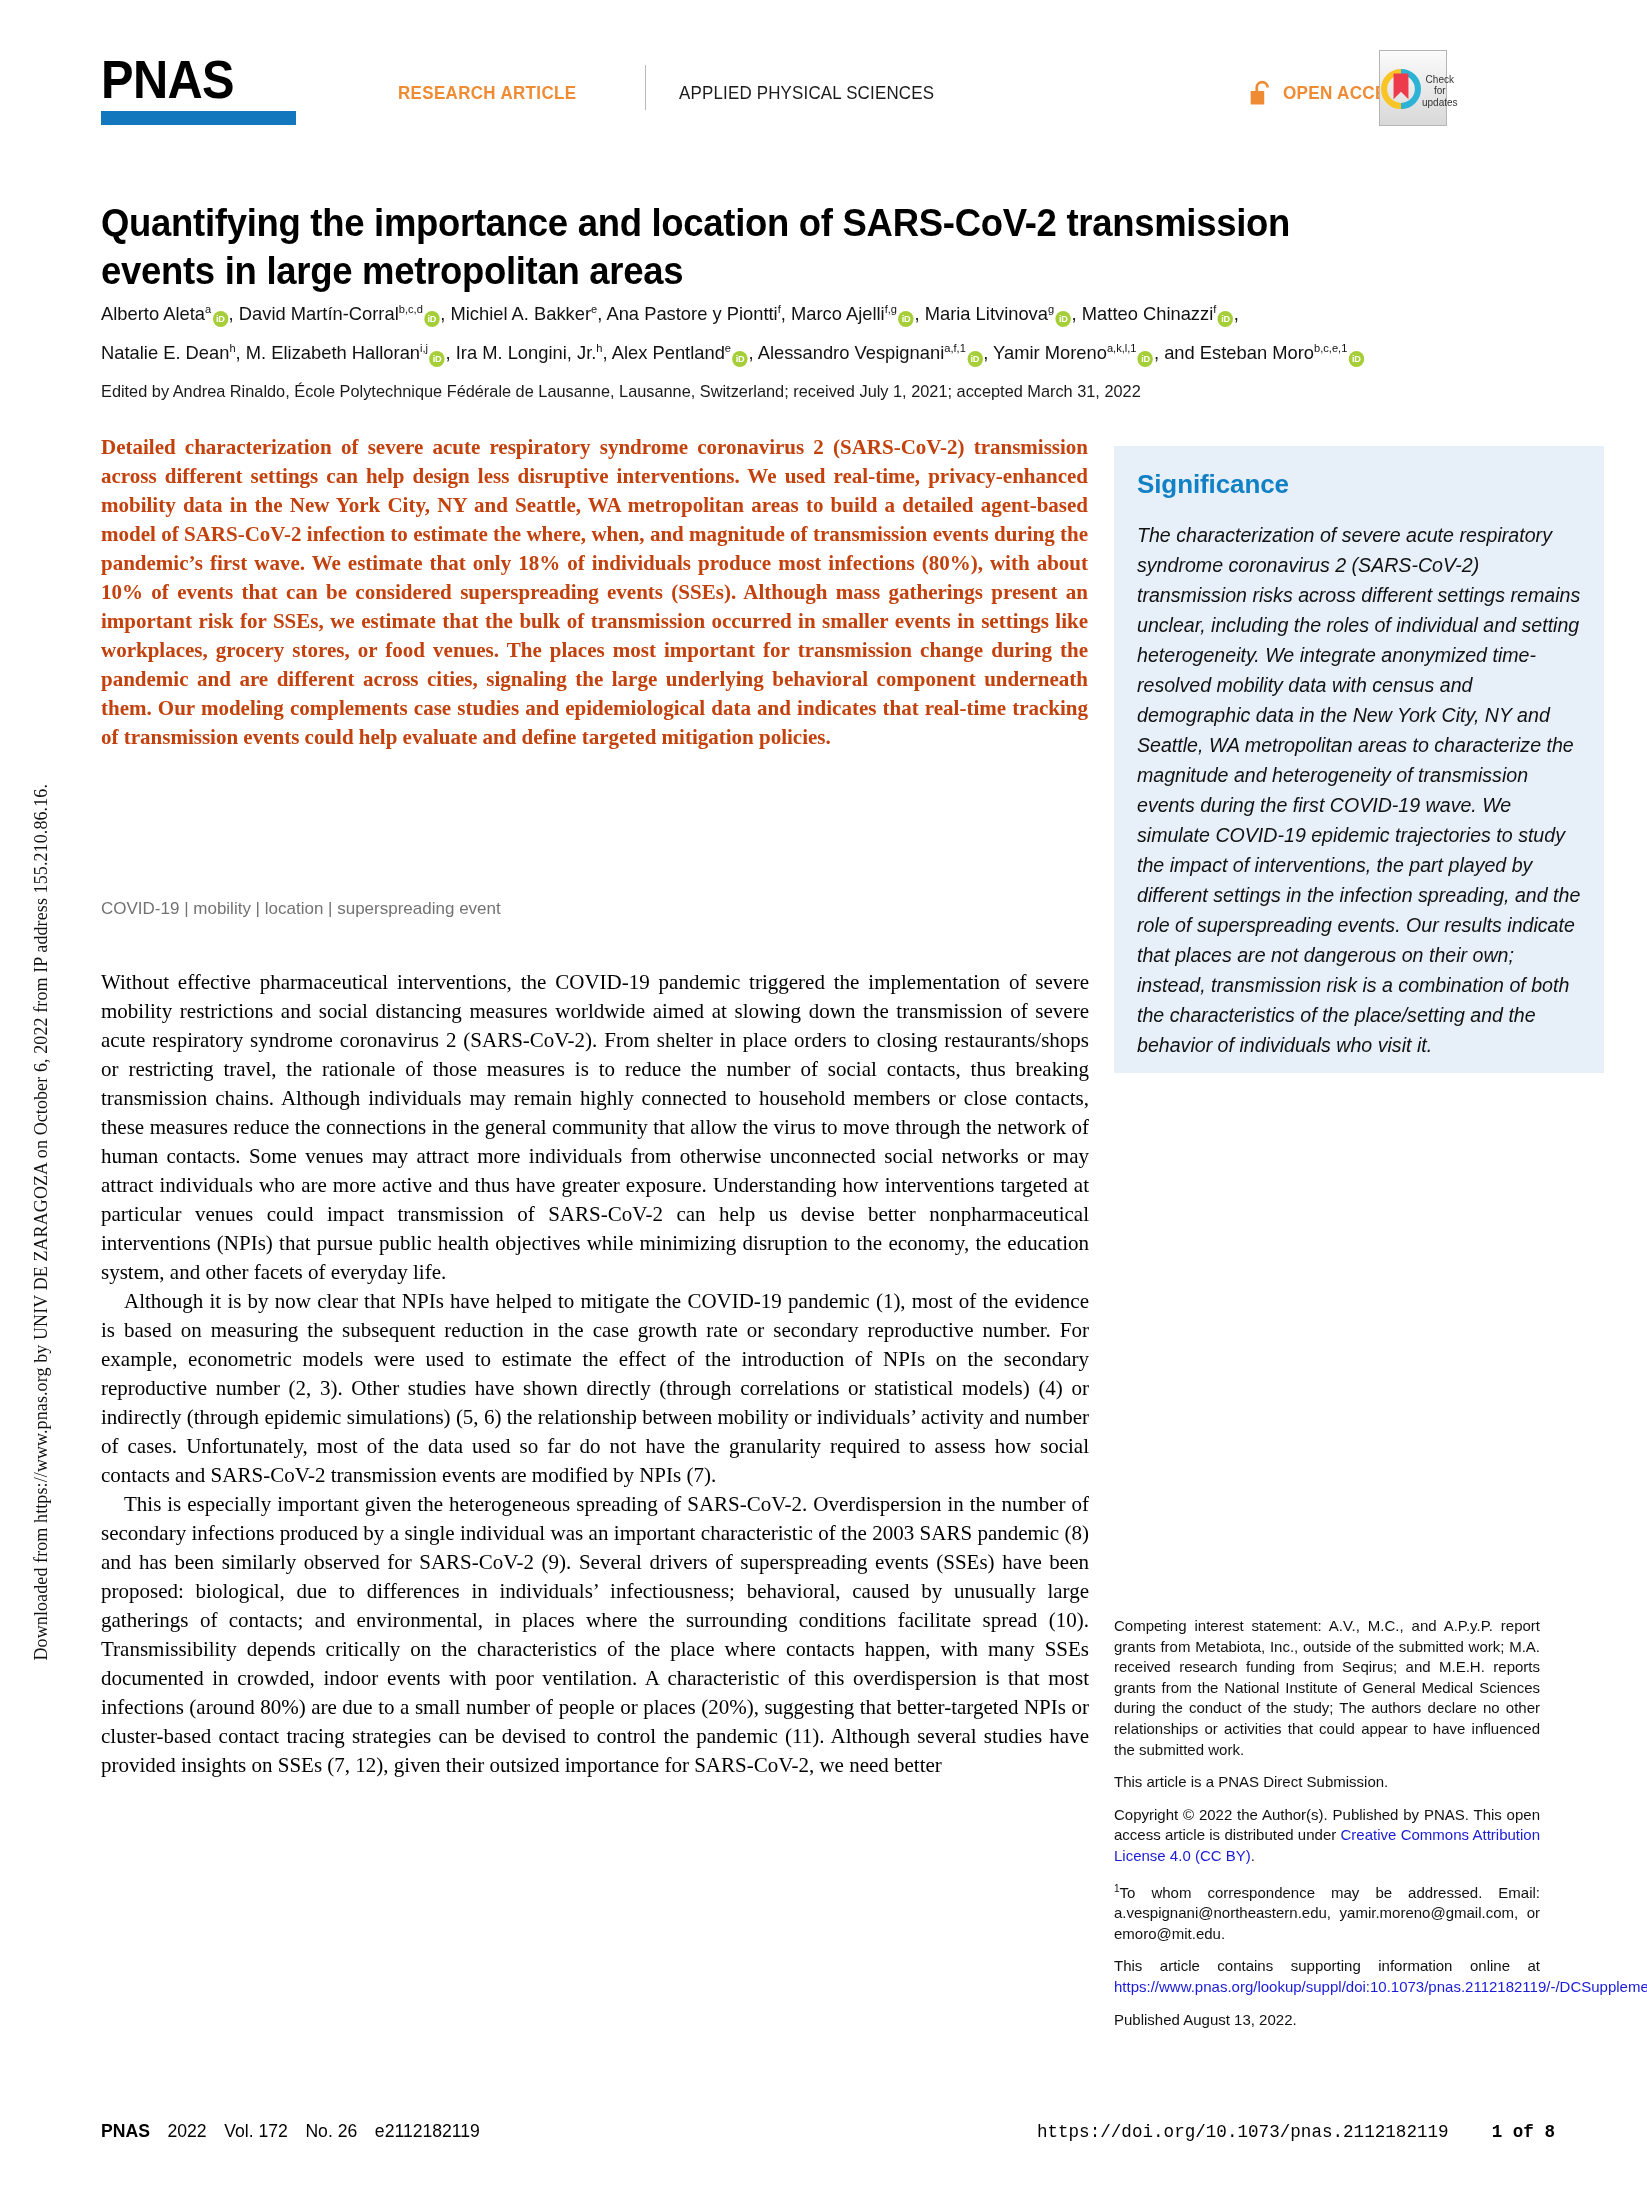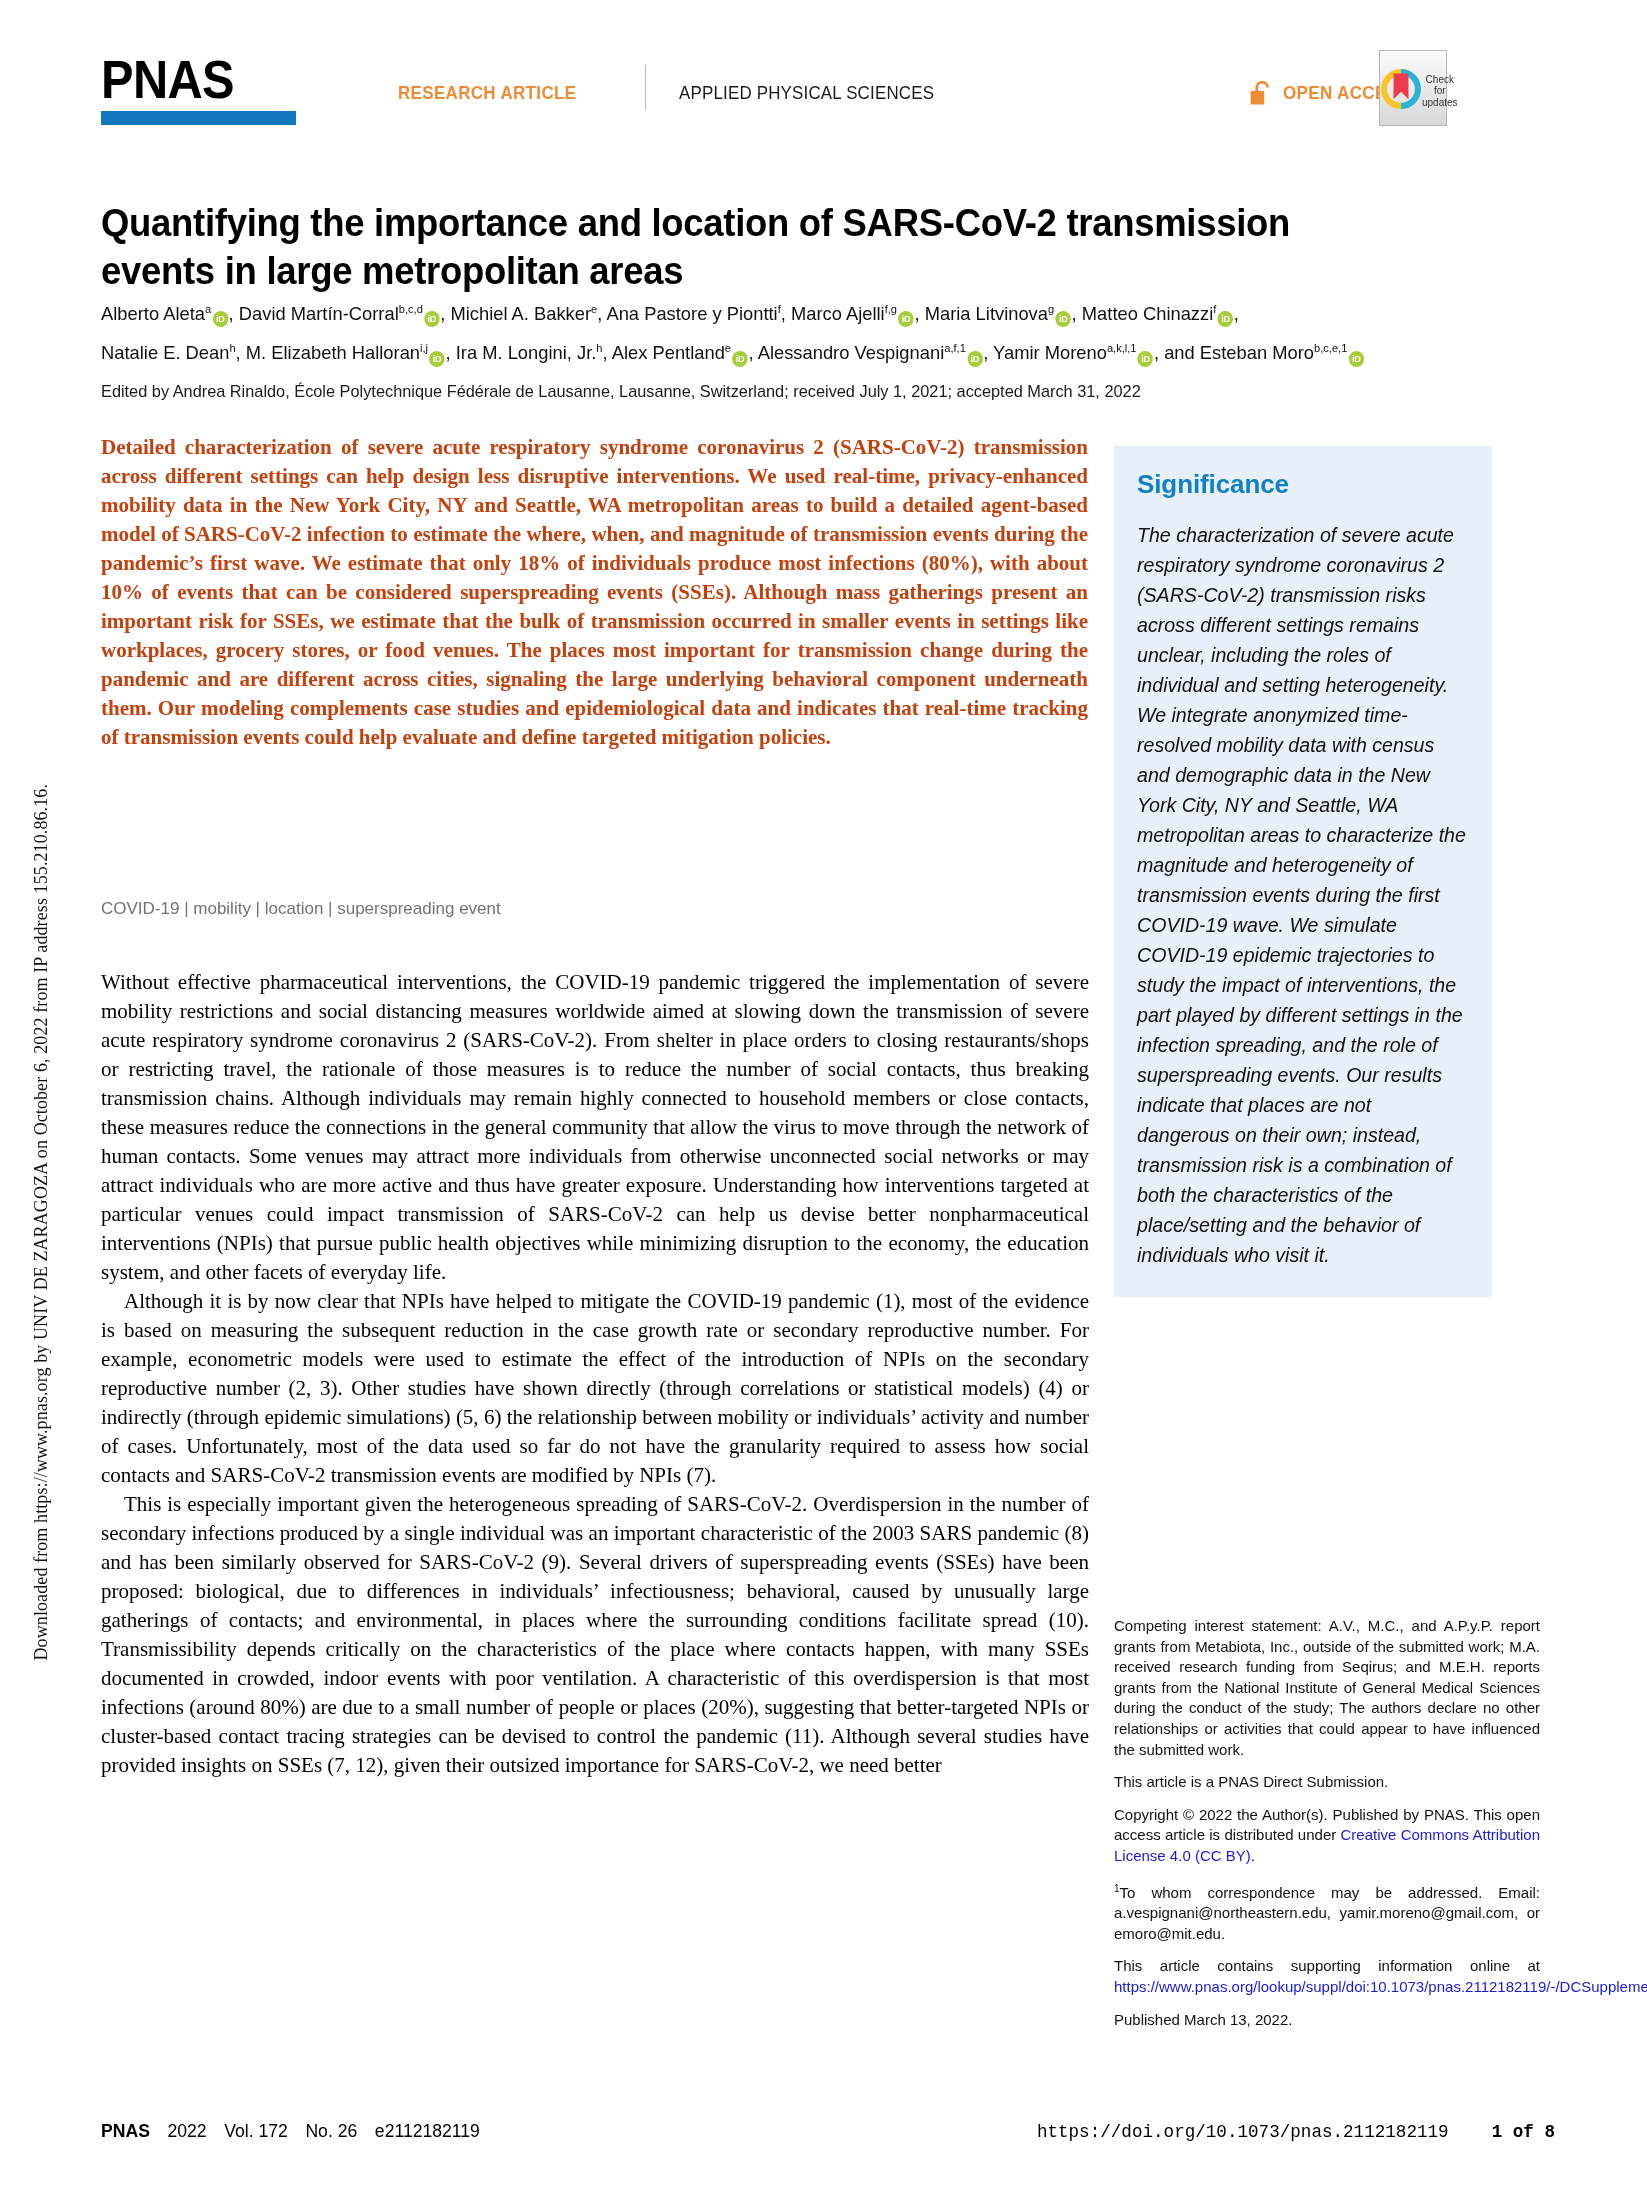--- a/index.html
+++ b/index.html
@@ -208,23 +208,23 @@
     color: #000;
     column-count: 1;
   }
   #body-col p { margin: 0; text-indent: 0; }
   #body-col p + p { text-indent: 23px; }
 
   
   #significance {
     position: absolute;
     left: 1114px; top: 446px;
-    width: 378px;
+    width: 490px;
     background: #e7eff8;
-    padding: 23px 23px 27px 23px;
+    padding: 23px 23px 13px 23px;
     box-sizing: border-box;
   }
   #significance h2 {
     margin: 0 0 20px 0;
     font-size: 26px;
     font-weight: 700;
     color: #1180c4;
     letter-spacing: -0.1px;
   }
   #significance p {
@@ -333,21 +333,21 @@
     <h2>Significance</h2>
     <p>The characterization of severe acute respiratory syndrome coronavirus 2 (SARS-CoV-2) transmission risks across different settings remains unclear, including the roles of individual and setting heterogeneity. We integrate anonymized time-resolved mobility data with census and demographic data in the New York City, NY and Seattle, WA metropolitan areas to characterize the magnitude and heterogeneity of transmission events during the first COVID-19 wave. We simulate COVID-19 epidemic trajectories to study the impact of interventions, the part played by different settings in the infection spreading, and the role of superspreading events. Our results indicate that places are not dangerous on their own; instead, transmission risk is a combination of both the characteristics of the place/setting and the behavior of individuals who visit it.</p>
   </aside>
 
   <div id="footnotes">
     <p>Competing interest statement: A.V., M.C., and A.P.y.P. report grants from Metabiota, Inc., outside of the submitted work; M.A. received research funding from Seqirus; and M.E.H. reports grants from the National Institute of General Medical Sciences during the conduct of the study; The authors declare no other relationships or activities that could appear to have influenced the submitted work.</p>
     <p>This article is a PNAS Direct Submission.</p>
     <p><span>Copyright © 2022 the Author(s). Published by PNAS. This open access article is distributed under </span><a class="link" href="#">Creative Commons Attribution License 4.0 (CC BY)</a><span>.</span></p>
     <p><sup>1</sup><span>To whom correspondence may be addressed. Email: a.vespignani@northeastern.edu, yamir.moreno@gmail.com, or emoro@mit.edu.</span></p>
     <p><span>This article contains supporting information online at </span><a class="link" href="#">https://www.pnas.org/lookup/suppl/doi:10.1073/pnas.2112182119/-/DCSupplemental</a></p>
-    <p>Published March 13, 2022.</p>
+    <p>Published August 13, 2022.</p>
   </div>
 
   <div id="footer">
     <div class="left">
       <span class="bold">PNAS</span>
       <span>2022</span>
       <span>Vol. 172</span>
       <span>No. 26</span>
       <span>e2112182119</span>
     </div>

